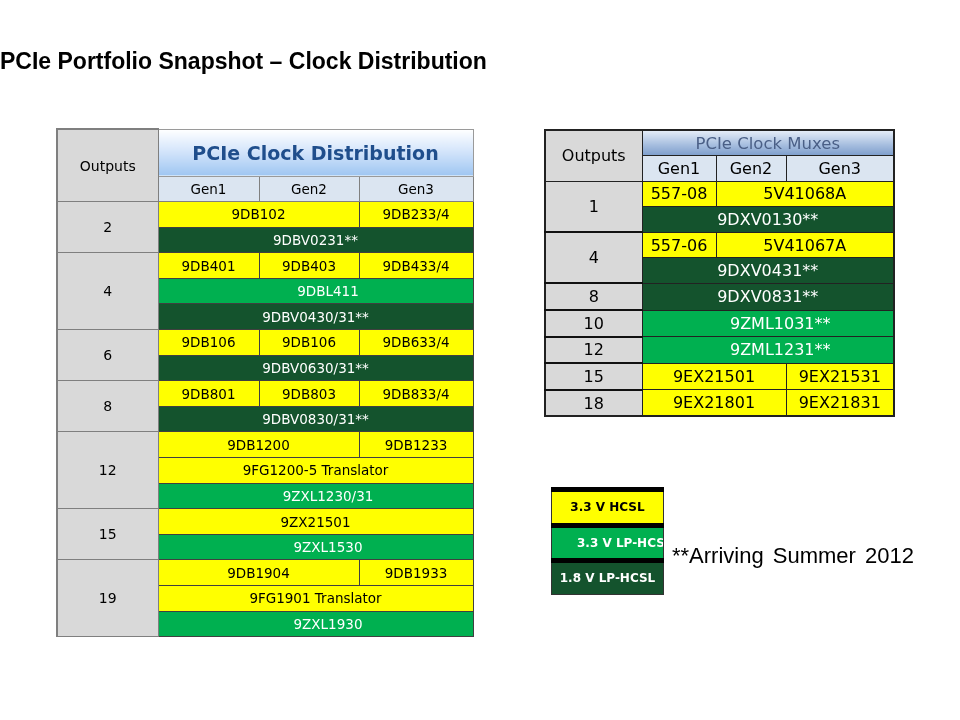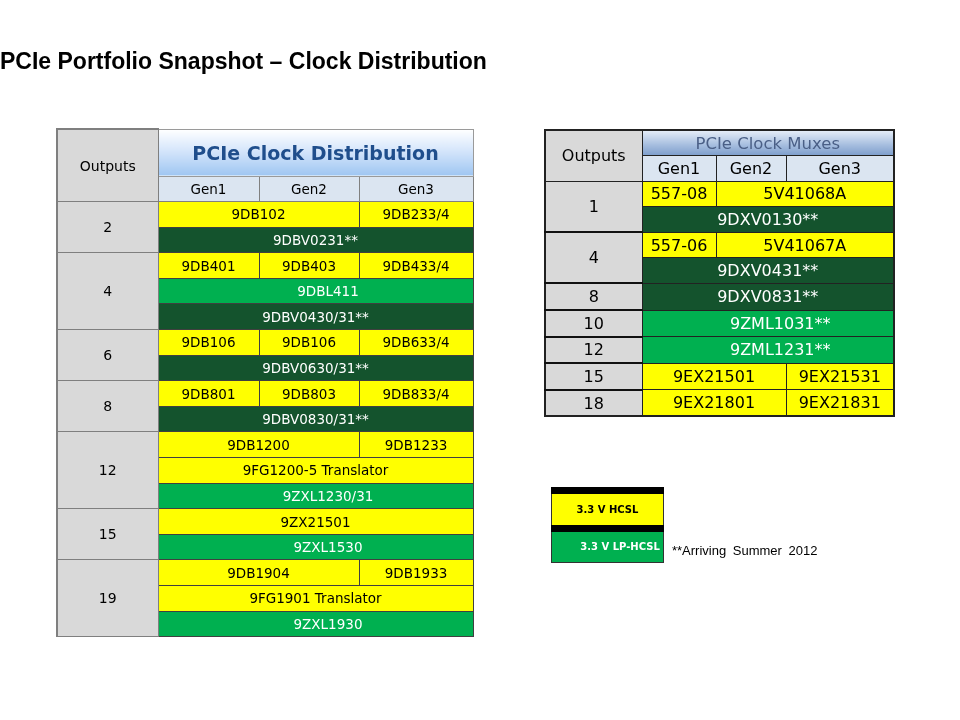--- a/index.html
+++ b/index.html
@@ -37,24 +37,24 @@
     color: #4a5f86; font-weight: normal; font-size: 16.5px;
   }
   #right-table td.gen { background: #dbe5f1; color: #000; }
 
   .y { background: #ffff00; color: #000; }
   .g { background: #00b050; color: #ffffff; padding-left: 25px; }
   .b { background: #14532d; color: #ffffff; }
 
   
   #legend { position: absolute; left: 551px; top: 487px; width: 113px; border-collapse: collapse; border: 1px solid #333; }
-  #legend td { height: 30.5px; font-family: "DejaVu Sans", sans-serif; font-weight: bold; font-size: 10px; border-top: 7px solid #000000; }
+  #legend td { height: 30.5px; font-family: "DejaVu Sans", sans-serif; font-weight: bold; font-size: 12px; border-top: 5px solid #000000; }
   .note {
     position: absolute; left: 672px; top: 543px; font-family: "Liberation Sans", sans-serif;
-    font-size: 13px; color: #000; word-spacing: 3px;
+    font-size: 22px; color: #000; word-spacing: 3px;
   }
 </style>
 </head>
 <body>
 
 <div class="title">PCIe Portfolio Snapshot – Clock Distribution</div>
 
 <table id="left-table">
   <colgroup>
     <col style="width:101px">
@@ -201,16 +201,19 @@
 </table>
 
 <table id="legend">
   <tbody>
     <tr>
       <td class="y">3.3 V HCSL</td>
     </tr>
     <tr>
       <td class="g">3.3 V LP-HCSL</td>
     </tr>
+    <tr>
+      <td class="b">1.8 V LP-HCSL</td>
+    </tr>
   </tbody>
 </table>
 
 <div class="note">**Arriving Summer 2012</div>
 
 </body></html>

